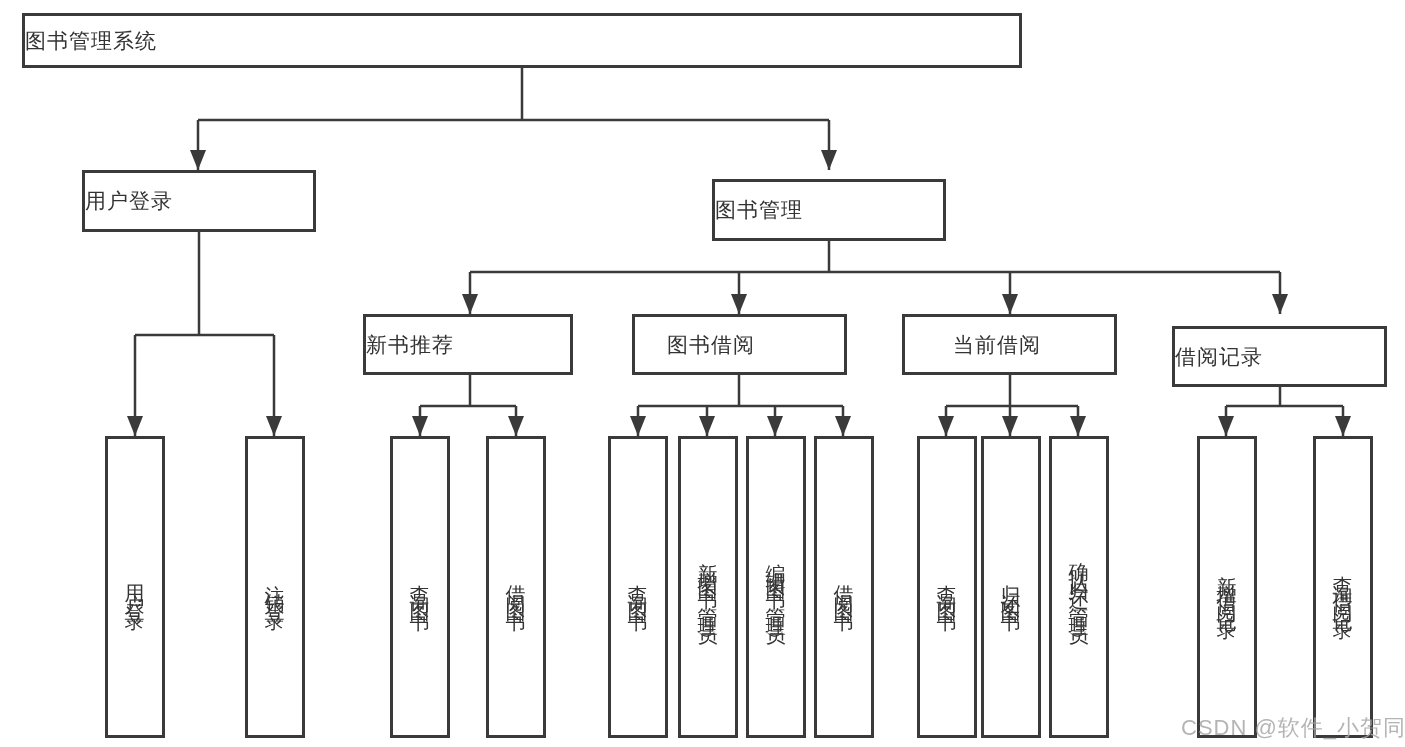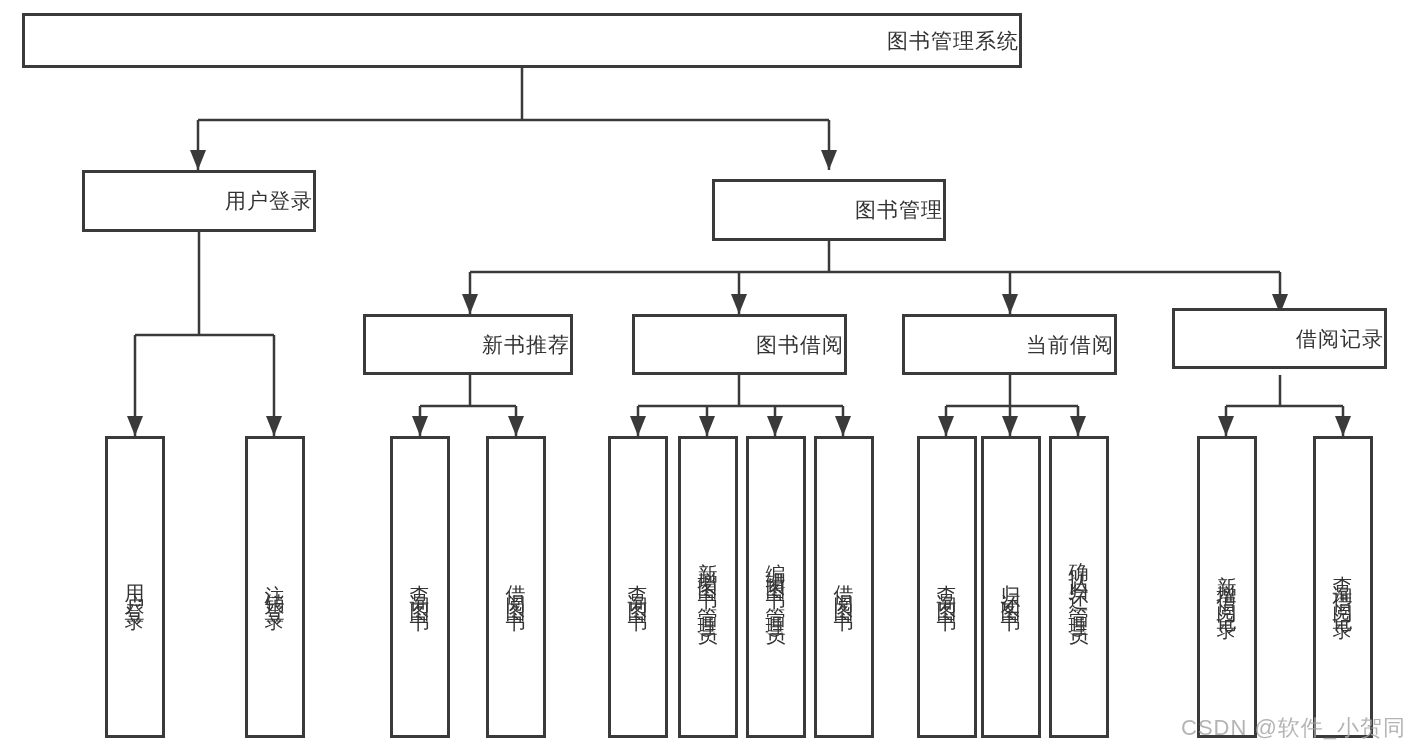--- a/index.html
+++ b/index.html
@@ -16,21 +16,21 @@
     position: absolute;
     left: 0; top: 0;
   }
   .hnode {
     position: absolute;
     box-sizing: border-box;
     border: 3px solid #3a3a3a;
     background: #ffffff;
     display: flex;
     align-items: center;
-    justify-content: flex-end;
+    justify-content: flex-start;
     font-size: 21px;
     letter-spacing: 1px;
     color: #333333;
   }
   .vnode {
     position: absolute;
     box-sizing: border-box;
     top: 436px;
     width: 60px;
     height: 302px;
@@ -109,21 +109,21 @@
 
   <div class="hnode" style="left:363px; top:314px; width:210px; height:61px;">
     <span>新书推荐</span>
   </div>
   <div class="hnode" style="left:632px; top:314px; width:215px; height:61px;padding-left:32px;">
     <span>图书借阅</span>
   </div>
   <div class="hnode" style="left:902px; top:314px; width:215px; height:61px;padding-left:48px;">
     <span>当前借阅</span>
   </div>
-  <div class="hnode" style="left:1172px; top:308px; width:215px; height:61px;">
+  <div class="hnode" style="left:1172px; top:326px; width:215px; height:61px;">
     <span>借阅记录</span>
   </div>
 
   <div class="vnode" style="left:105px;">
     <span class="vtext">用户登录</span>
   </div>
   <div class="vnode" style="left:245px;">
     <span class="vtext">注销登录</span>
   </div>
 

